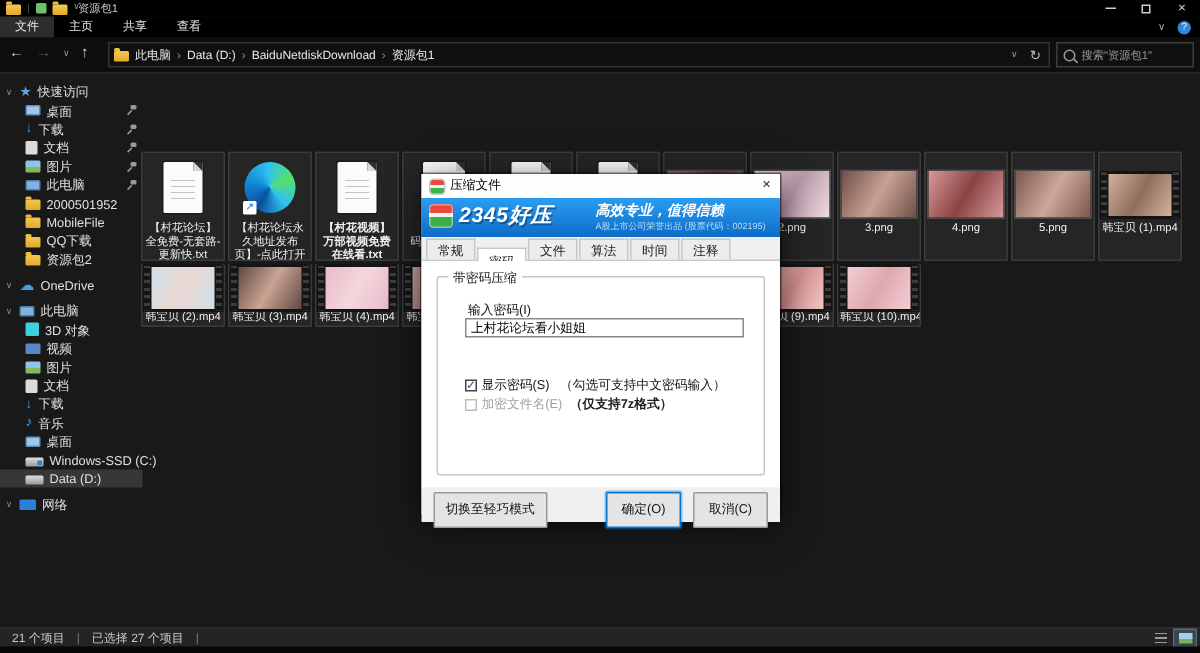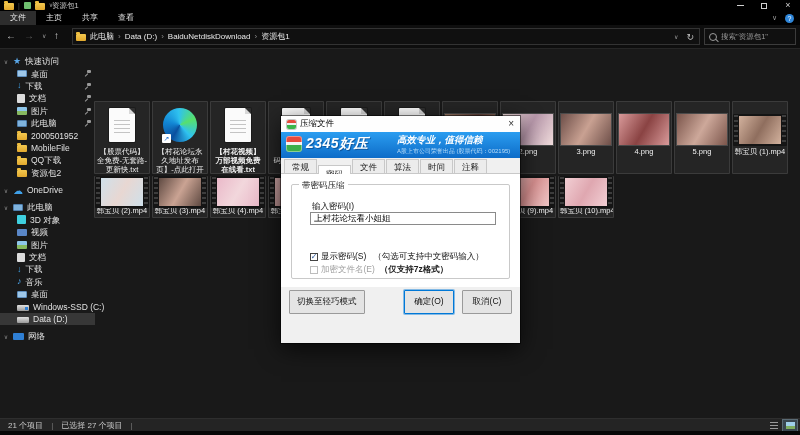--- a/index.html
+++ b/index.html
@@ -126,21 +126,21 @@
   .hz-logo{position:absolute;left:5px;top:4px;width:16px;height:16px;border-radius:3px;
            background:linear-gradient(180deg,#e8493c 0 36%,#f2f2f2 36% 56%,#3dae49 56% 100%);
            box-shadow:inset 0 0 0 1px rgba(255,255,255,.4);}
   .hz-text{position:absolute;left:25px;top:3px;font-size:14px;font-weight:bold;font-style:italic;color:#fff;
            letter-spacing:.5px;text-shadow:1px 1px 0 rgba(8,60,120,.6);}
   .hz-slogan{position:absolute;left:116px;top:2px;font-size:9.5px;font-weight:bold;font-style:italic;color:#fff;white-space:nowrap;}
   .hz-sub{position:absolute;left:116px;top:15px;font-size:6.5px;color:#b8dcf8;white-space:nowrap;transform:scale(.92);transform-origin:left;}
   .dlg-tabs{position:relative;height:15px;background:#f0f0f0;border-bottom:1px solid #c8c8c8;padding-left:3px;display:flex;align-items:flex-end;}
   .dtab{font-size:8.5px;padding:2px 7px 1px;border:1px solid #c8c8c8;border-bottom:none;background:#ececec;color:#222;margin-right:1px;line-height:10px;}
   .dtab.active{background:#fff;position:relative;top:7px;padding-top:3px;}
-  .dlg-body{position:relative;height:113px;background:#fff;}
+  .dlg-body{position:relative;height:151px;background:#fff;}
   .groupbox{position:absolute;left:10px;right:10px;top:10px;bottom:8px;border:1px solid #c9c9c9;border-radius:2px;}
   .grp-label{position:absolute;top:-5px;left:7px;background:#fff;padding:0 3px;font-size:8.5px;color:#222;}
   .pw-label{position:absolute;left:20px;top:16px;font-size:8.5px;color:#111;}
   .pw-input{position:absolute;left:18px;top:27px;width:186px;height:13px;border:1px solid #8a8a8a;font-size:8.5px;
             padding:0 3px;font-family:inherit;box-sizing:border-box;background:#fff;color:#000;outline:none;}
   .chkrow{position:absolute;left:18px;display:flex;align-items:center;gap:3px;}
   .chkrow.r1{top:66px;} .chkrow.r2{top:79px;}
   .chk{width:8px;height:8px;border:1px solid #444;background:#fff;box-sizing:border-box;flex:none;
        display:flex;align-items:center;justify-content:center;font-size:8px;line-height:8px;color:#2b579a;font-weight:bold;}
   .chk.disabled{border-color:#bdbdbd;color:transparent;}
@@ -318,21 +318,21 @@
           <span class="tree-chev">∨</span>
           <span class="sicon i-network"></span>
           <span class="side-label">网络</span>
         </div>
       </div>
     <div>
         <div class="cell r0" style="left: 94px; top: 52px;">
           <div class="iconarea">
             <div class="bigdoc"></div>
           </div>
-          <div class="fname multi">【股票代码】全免费-无套路-更新快.txt</div>
+          <div class="fname multi">【村花论坛】全免费-无套路-更新快.txt</div>
         </div>
         <div class="cell r0" style="left: 152px; top: 52px;">
           <div class="iconarea">
             <div class="edgeicon">
               <span class="lnk">↗</span>
             </div>
           </div>
           <div class="fname multi">【村花论坛永久地址发布页】-点此打开</div>
         </div>
         <div class="cell r0" style="left: 210px; top: 52px; font-weight: bold;">

